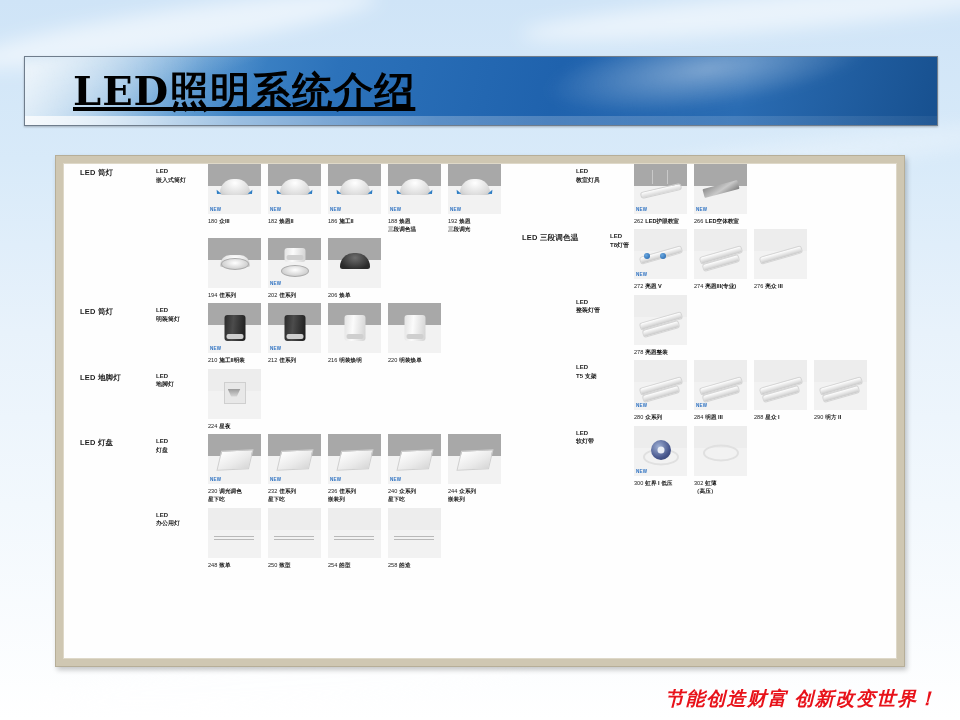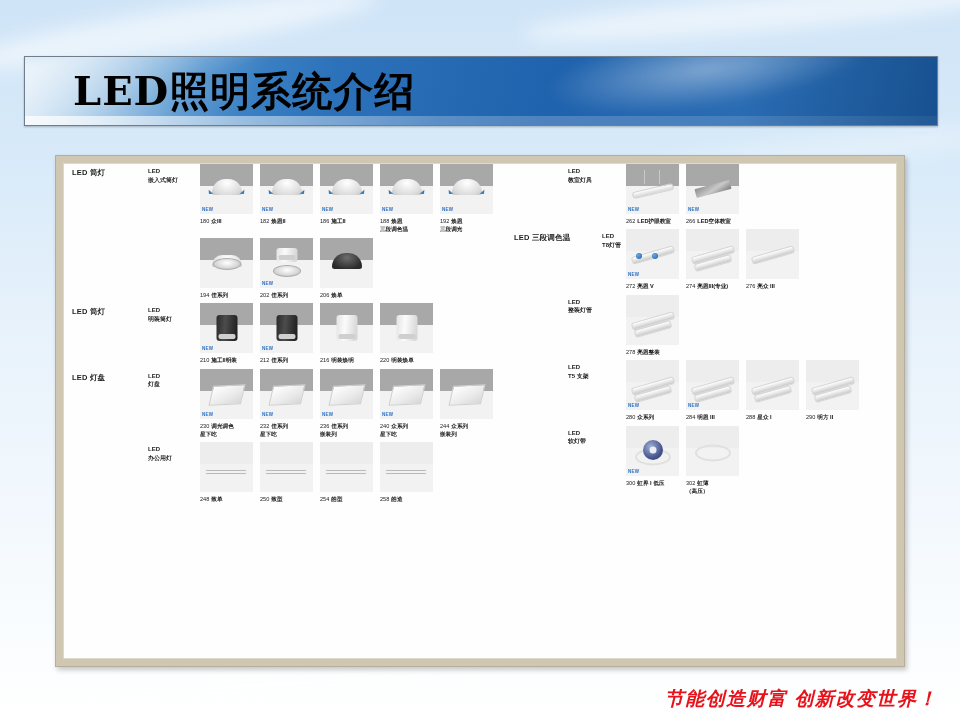--- a/index.html
+++ b/index.html
@@ -19,20 +19,21 @@
   
   .title-banner{
     position:absolute;left:24px;top:56px;width:912px;height:68px;
     border:1px solid #6f7d8c;
     background:
       linear-gradient(118deg,rgba(255,255,255,.55) 0%,rgba(255,255,255,0) 26%),
       linear-gradient(160deg,rgba(255,255,255,.40) 2%,rgba(255,255,255,0) 22%),
       linear-gradient(104deg,#7fb6e2 0%,#4e93cf 14%,#2c72ba 34%,#1f62ad 58%,#2a6cb3 78%,#17508f 100%);
     box-shadow:0 1px 2px rgba(0,0,0,.25);
     overflow:hidden;
+    text-decoration:underline;
   }
   .title-banner:before{
     content:"";position:absolute;left:-30px;top:-18px;width:300px;height:120px;
     background:linear-gradient(125deg,rgba(255,255,255,.62),rgba(255,255,255,0) 62%);
     transform:rotate(-12deg);filter:blur(5px);
   }
   .title-banner:after{
     content:"";position:absolute;right:60px;top:-28px;width:340px;height:80px;
     background:radial-gradient(ellipse at 50% 50%,rgba(255,255,255,.40),rgba(255,255,255,0) 68%);
     transform:rotate(-8deg);filter:blur(4px);
@@ -58,21 +59,21 @@
   }
   .catalog-sheet{
     width:100%;height:100%;background:#fefefe;border:1px solid #ded8c8;
     position:relative;box-sizing:border-box;overflow:hidden;
   }
   .col{position:absolute;top:0;}
   .col-left{left:0;width:430px;}
   .col-right{left:432px;width:400px;}
 
   
-  .group{position:relative;margin-bottom:4px;}
+  .group{position:relative;margin-bottom:4px;margin-left:8px;}
   .cat-label{
     position:absolute;left:8px;top:4px;width:74px;
     font-size:7.5px;font-weight:700;color:#1d1d1d;letter-spacing:.2px;line-height:1.35;
   }
   .sub-label{
     position:absolute;left:84px;top:3px;width:48px;
     font-size:6px;font-weight:700;color:#1d1d1d;line-height:1.45;
   }
   .col-right .cat-label{left:6px;}
   .col-right .sub-label{left:72px;}
@@ -139,21 +140,21 @@
   .pend{left:50%;top:54%;transform:translate(-50%,-50%) rotate(-13deg);
         width:40px;height:5px;border-radius:3px;background:linear-gradient(180deg,#fdfdfd,#d6d6d6);border:1px solid #d0d0d0;}
   .wire{left:50%;top:12%;width:1px;height:14px;background:#c9c9c9;}
   .wire.w1{left:34%;} .wire.w2{left:62%;}
   .tline{left:6px;top:56%;width:40px;height:1px;background:#b9b9b9;}
   .tline.t2{top:62%;}
 
   
   .slogan{
     position:absolute;right:22px;bottom:8px;
-    font-family:Liberation Sans, sans-serif;
+    font-family:Liberation Serif, serif;
     font-size:19px;font-weight:700;color:#e8121a;
     font-style:italic;letter-spacing:1.5px;white-space:nowrap;
     text-shadow:0 1px 0 rgba(255,255,255,.6);
   }
 </style>
 </head>
 <body>
 
 <div class="bg-cloud c1"></div>
 <div class="bg-cloud c2"></div>
@@ -296,20 +297,34 @@
               <div class="thumb">
                 <div class="sky"></div>
                 <div class="floor"></div>
                 <div class="s cyl white"></div>
               </div>
               <div class="caption"><span class="num">220</span>明装焕单</div>
             </div>
           </div>
         </div>
         <div class="group">
+          <div class="cat-label">LED 地脚灯</div>
+          <div class="sub-label" style="white-space: pre-line;">LED
+地脚灯</div>
+          <div class="items">
+            <div class="item">
+              <div class="thumb plain">
+                <div class="floor"></div>
+                <div class="s plate"></div>
+              </div>
+              <div class="caption"><span class="num">224</span>星夜</div>
+            </div>
+          </div>
+        </div>
+        <div class="group">
           <div class="cat-label">LED 灯盘</div>
           <div class="sub-label" style="white-space: pre-line;">LED
 灯盘</div>
           <div class="items">
             <div class="item">
               <div class="thumb">
                 <div class="sky"></div>
                 <div class="floor"></div>
                 <div class="s panel"></div>
                 <div class="new">NEW</div>

